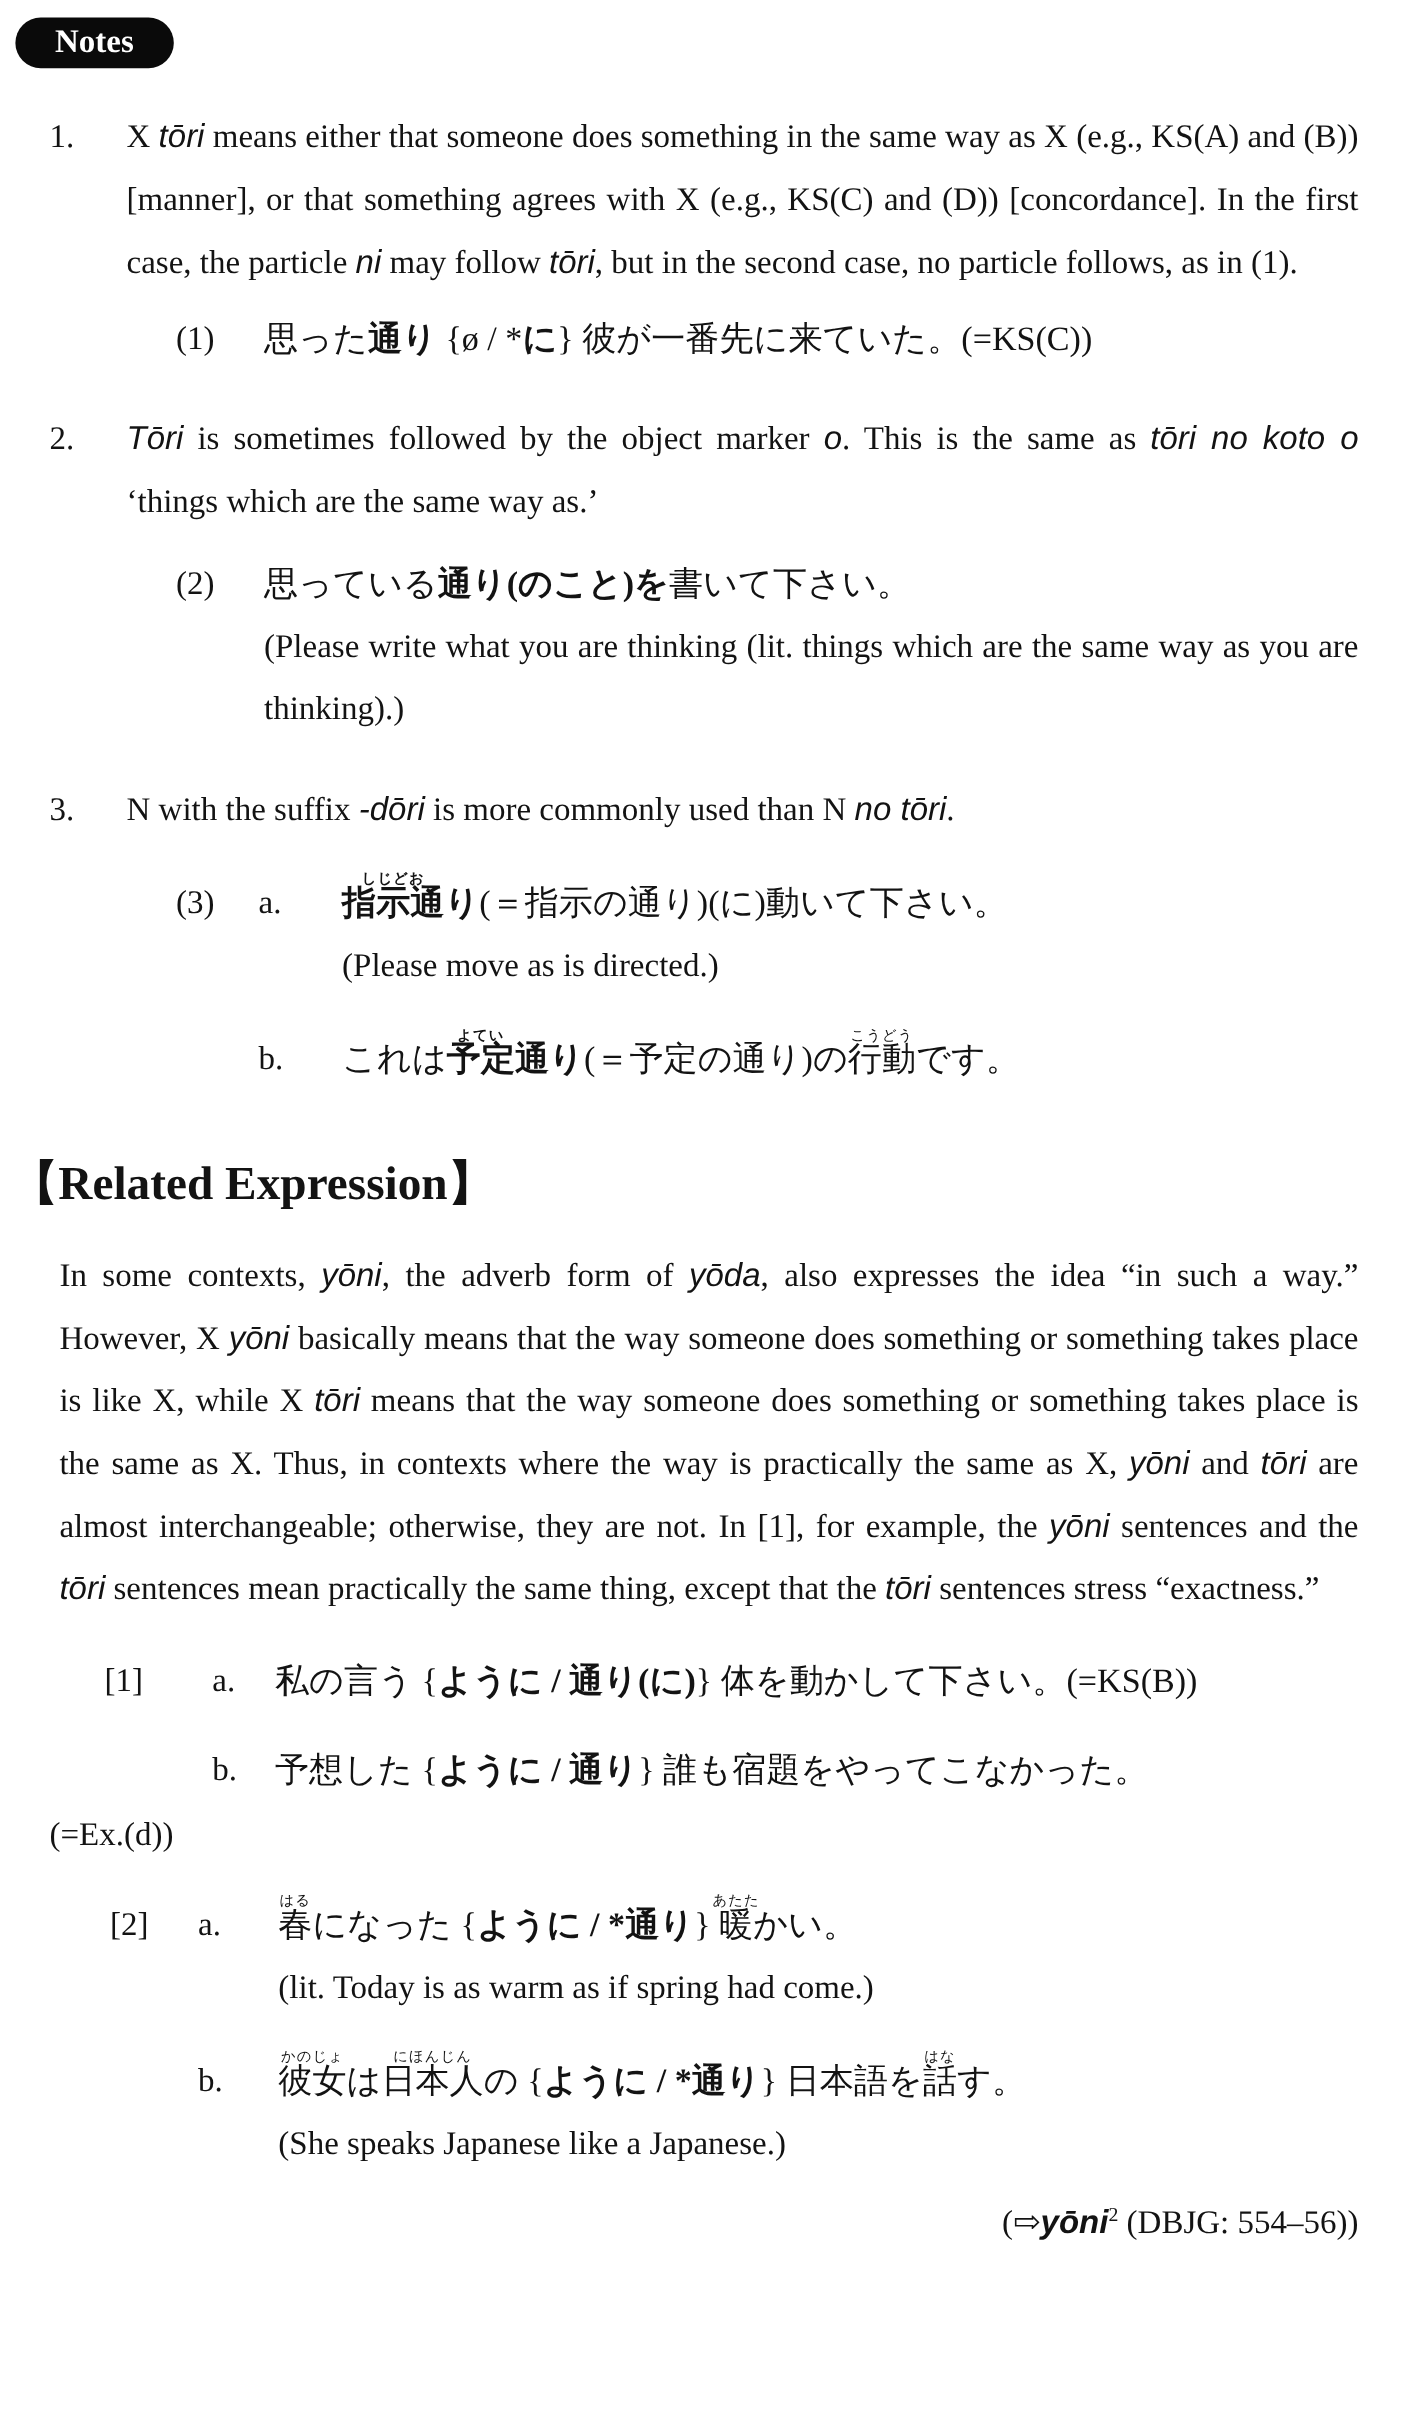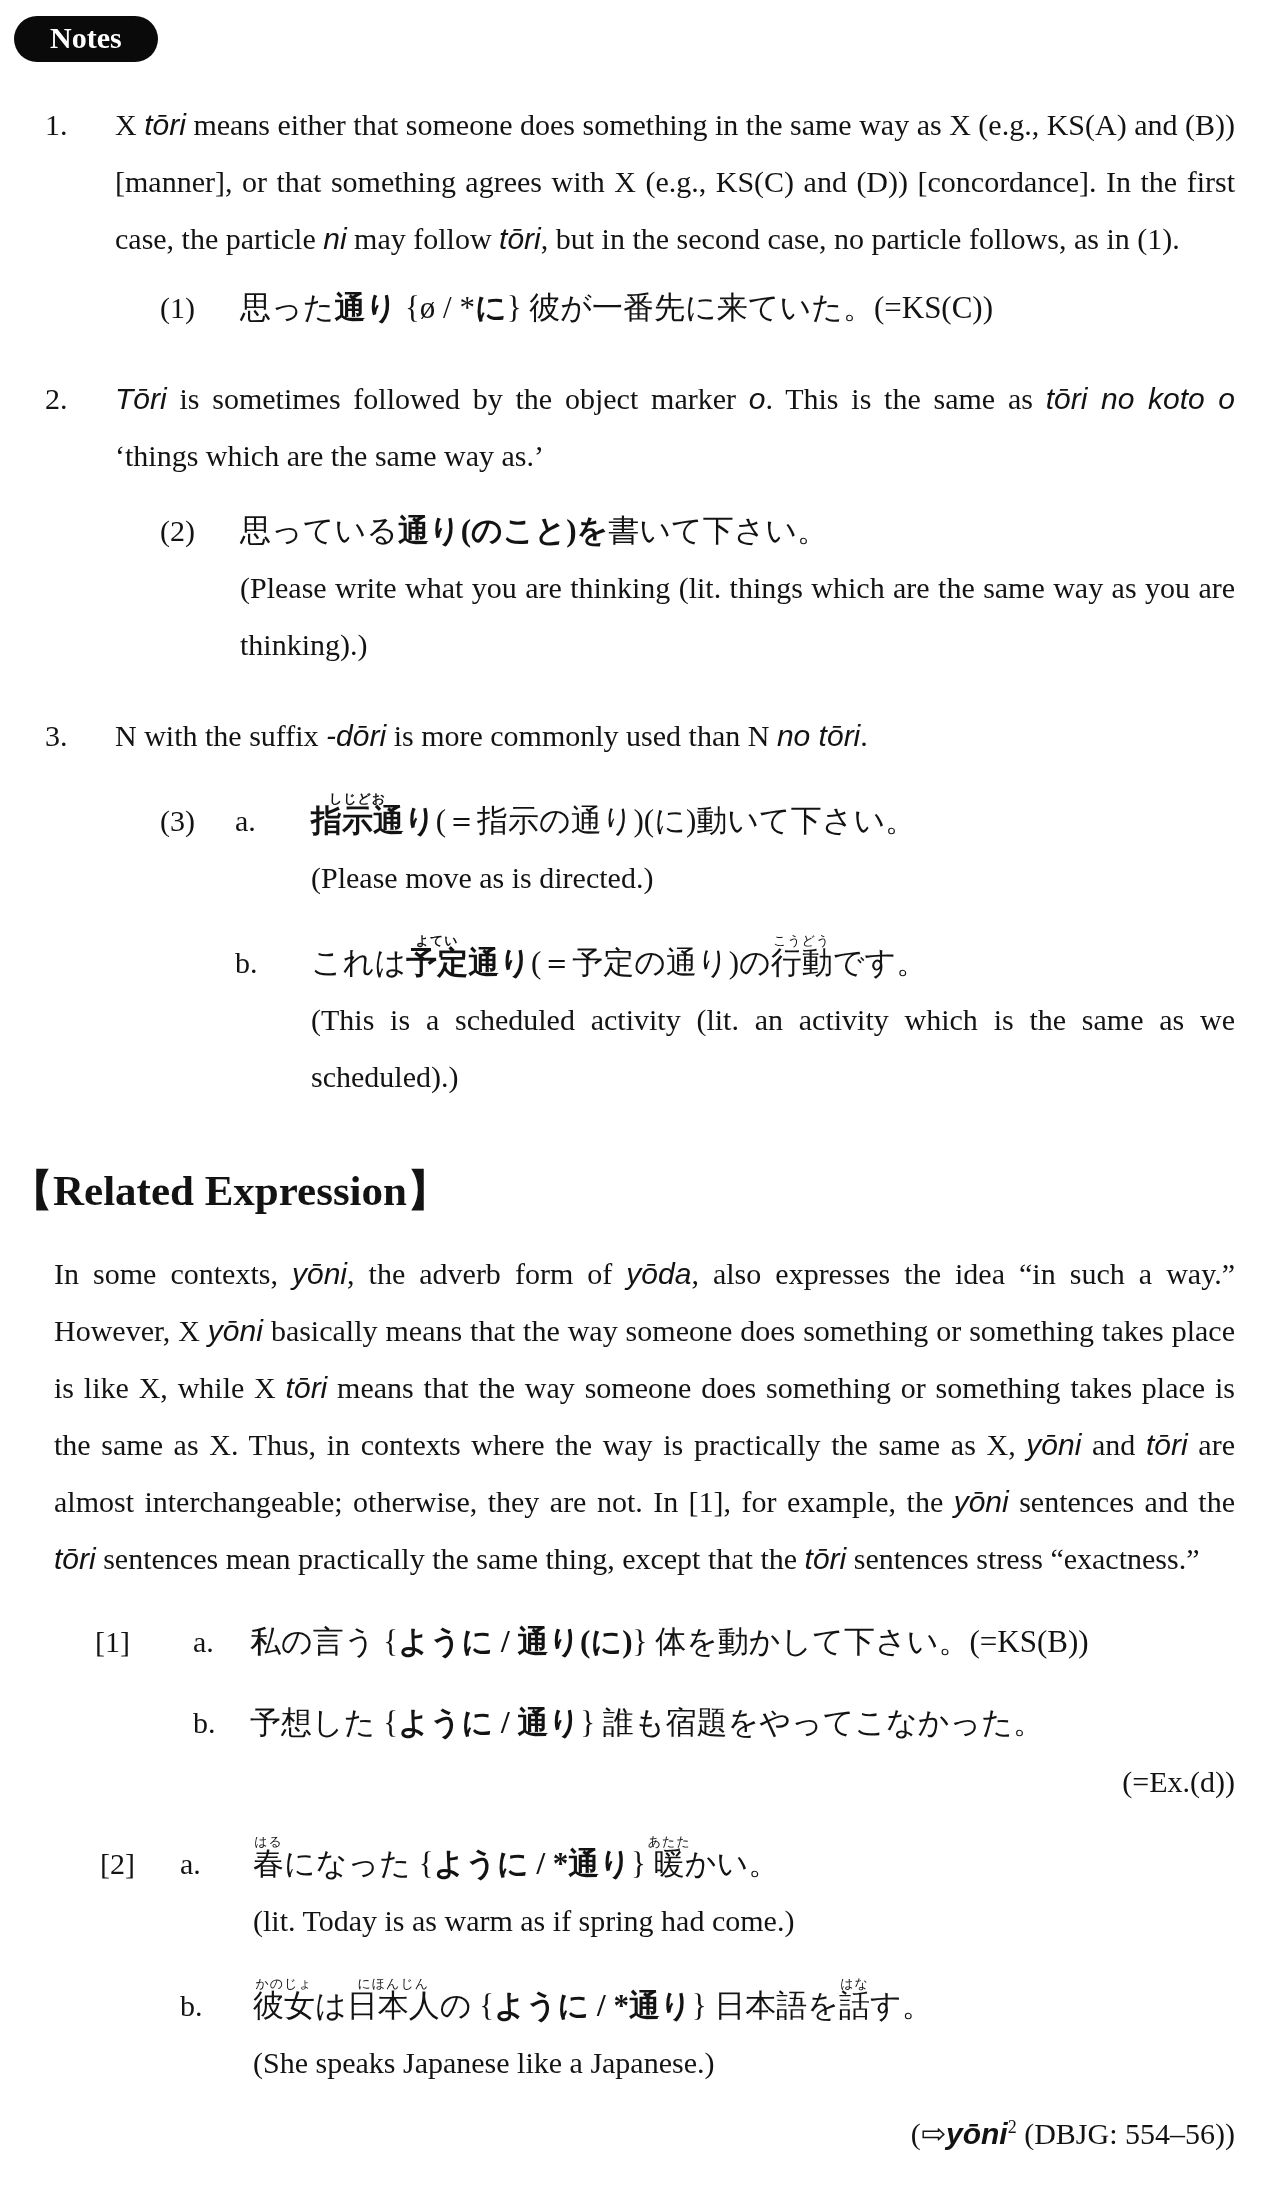--- a/index.html
+++ b/index.html
@@ -71,21 +71,21 @@
     line-height:44px;
   }
   .re-para {
     margin-top:32px;
     margin-left:9px;
     font-size:30px;
     line-height:57px;
     text-align:justify;
   }
   .tag-right {
-    text-align:right;
+    text-align:left;
     font-size:30px;
     line-height:50px;
     margin-top:6px;
   }
   .in2 {
     margin-top:26px;
     margin-left:-5px;
     font-size:30px;
     line-height:57px;
   }
@@ -141,21 +141,20 @@
     <div class="content">
       <div class="jp"><ruby class="b">指示通<rt>しじどお</rt></ruby><span class="b">り</span><span>(＝指示の通り)(に)動いて下さい。</span></div>
       <div class="en">(Please move as is directed.)</div>
     </div>
   </div>
   <div class="ex ex3 has-ruby">
     <span class="lab"></span>
     <span class="sub">b.</span>
     <div class="content">
       <div class="jp"><span>これは</span><ruby class="b">予定<rt>よてい</rt></ruby><span class="b">通り</span><span>(＝予定の通り)の</span><ruby>行動<rt>こうどう</rt></ruby><span>です。</span></div>
-      <div class="en">(This is a scheduled activity (lit. an activity which is the same as we scheduled).)</div>
     </div>
   </div>
 
   
   <h2 class="re-heading">【Related Expression】</h2>
   <p class="re-para"><span>In some contexts, </span><span class="i">yōni</span><span>, the adverb form of </span><span class="i">yōda</span><span>, also expresses the idea “in such a way.” However, X </span><span class="i">yōni</span><span> basically means that the way someone does something or something takes place is like X, while X </span><span class="i">tōri</span><span> means that the way someone does something or something takes place is the same as X. Thus, in contexts where the way is practically the same as X, </span><span class="i">yōni</span><span> and </span><span class="i">tōri</span><span> are almost interchangeable; otherwise, they are not. In [1], for example, the </span><span class="i">yōni</span><span> sentences and the </span><span class="i">tōri</span><span> sentences mean practically the same thing, except that the </span><span class="i">tōri</span><span> sentences stress “exactness.”</span></p>
 
   <div class="ex rex1" style="margin-top:26px;">
     <span class="lab">[1]</span>
     <span class="sub">a.</span>

